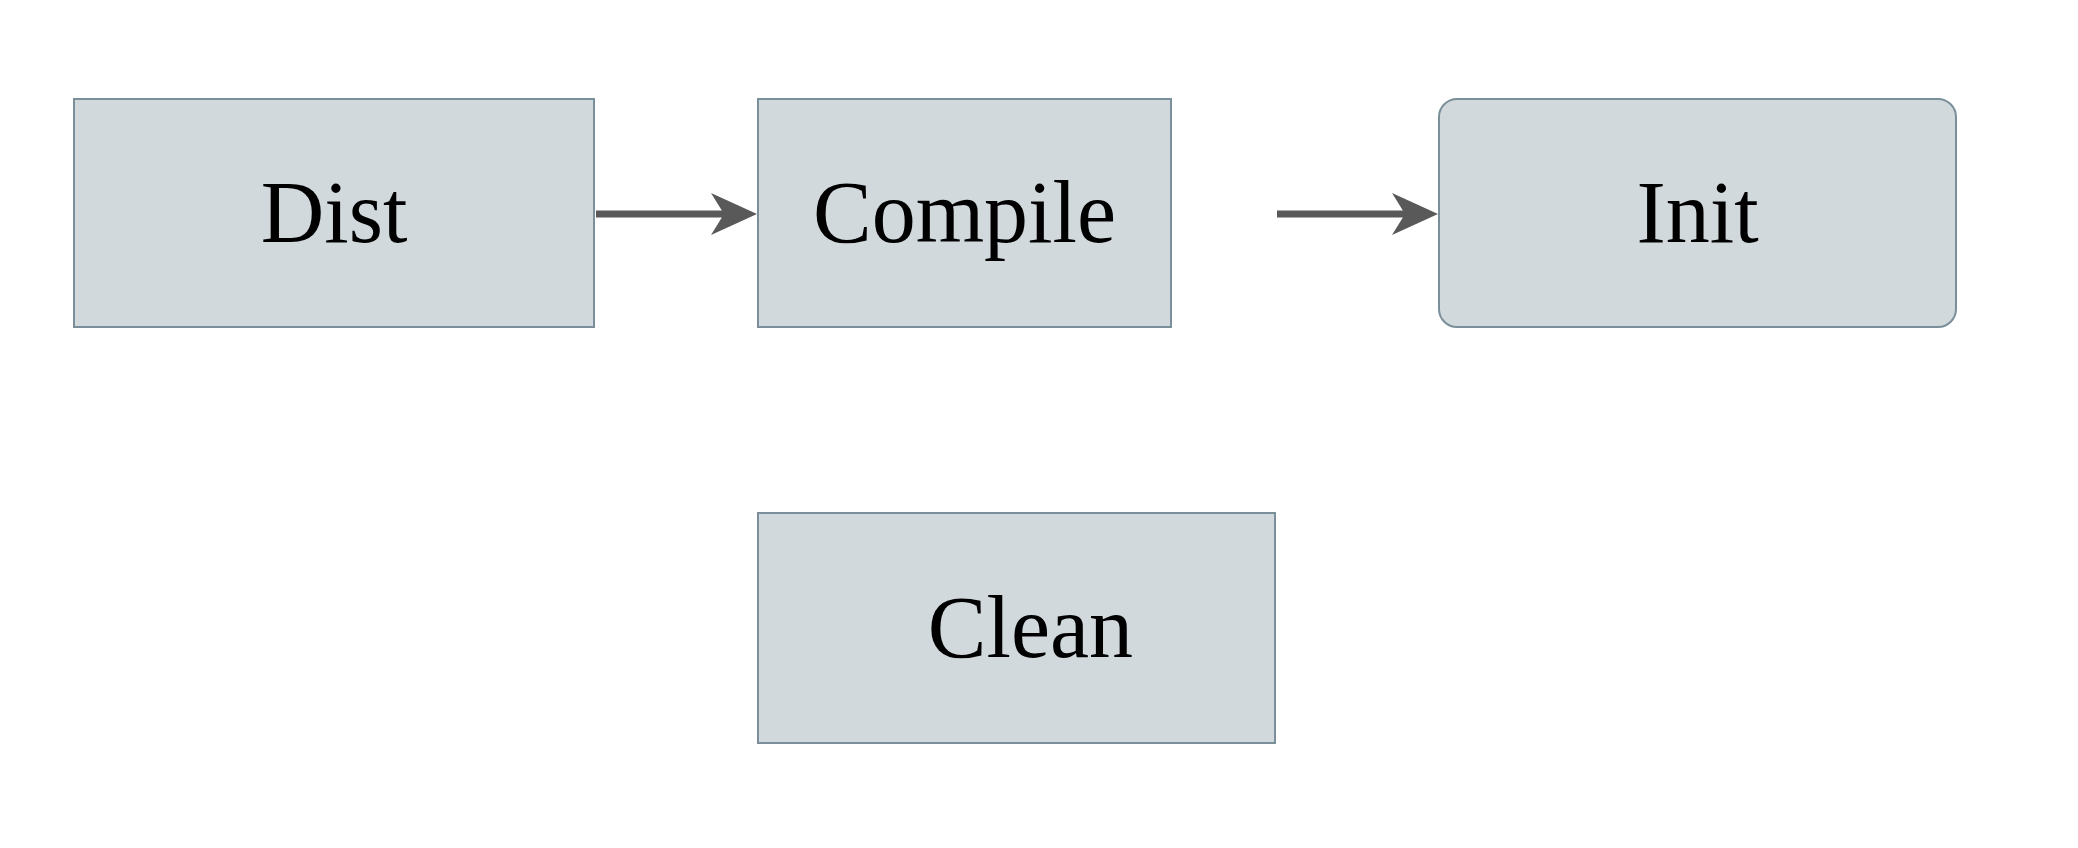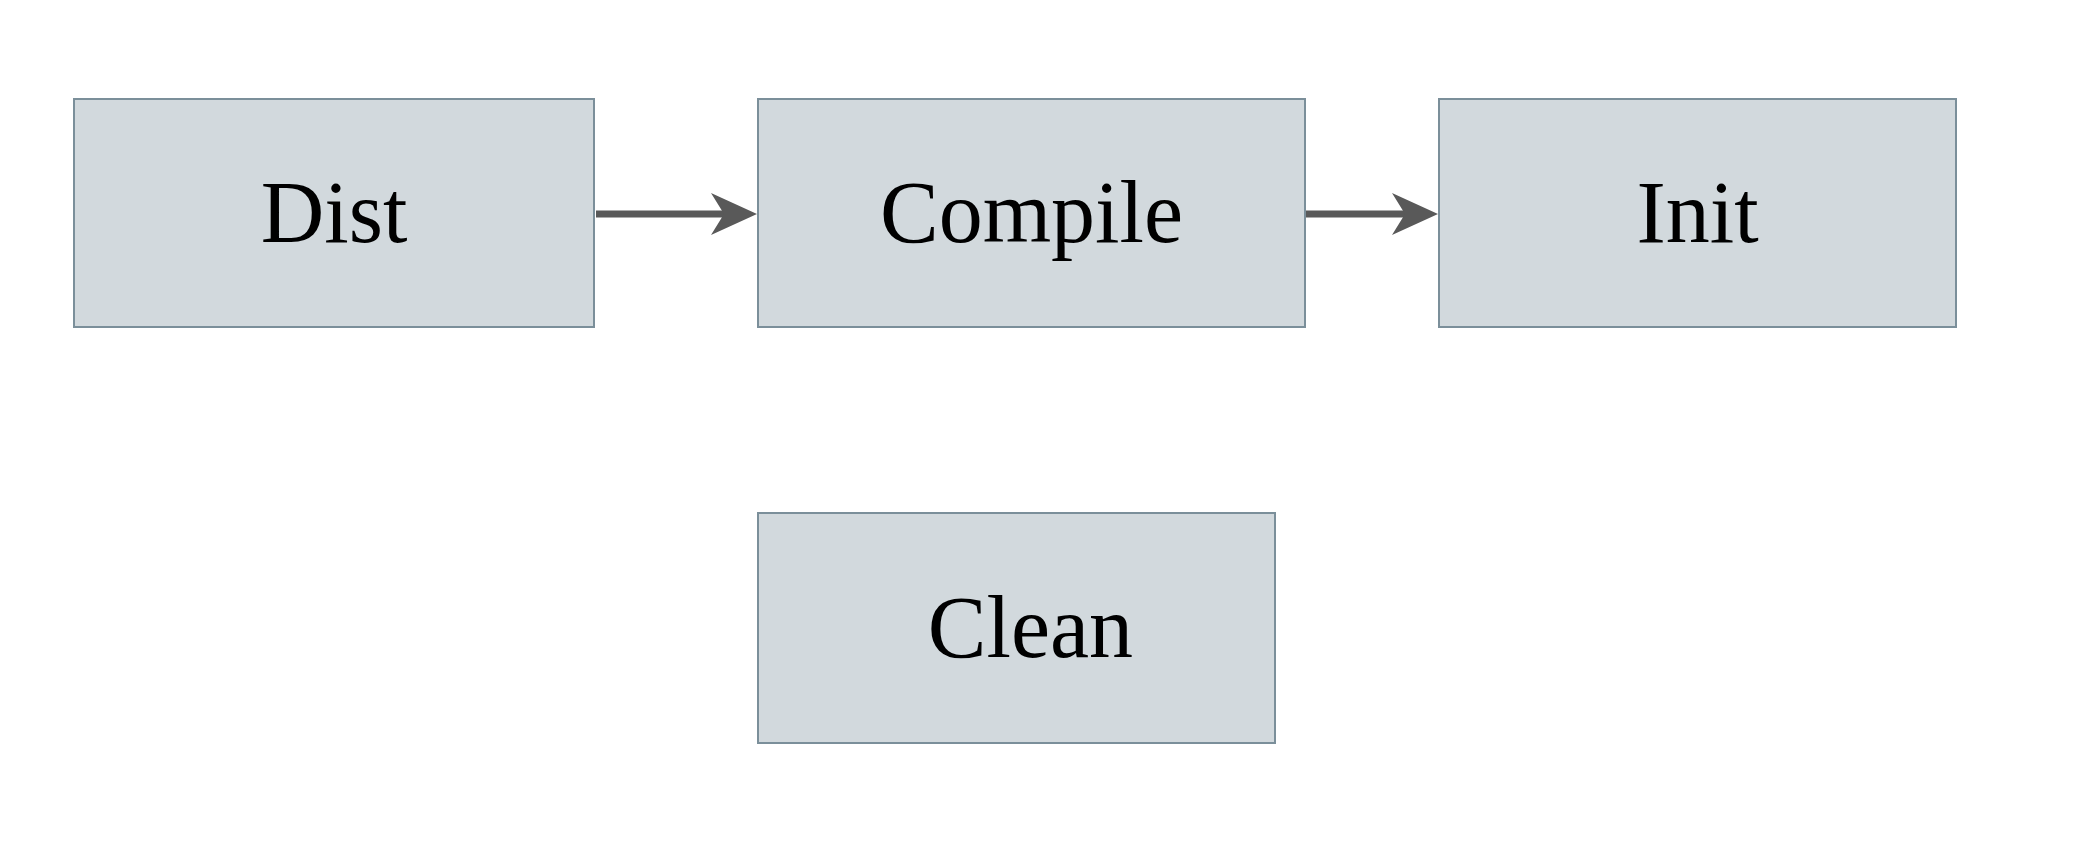--- a/index.html
+++ b/index.html
@@ -25,22 +25,22 @@
     justify-content: center;
   }
   .node .label {
     font-size: 88px;
     line-height: 1;
     color: var(--text-color, #000000);
     letter-spacing: 0px;
     white-space: nowrap;
   }
   #node-dist    { left: 73px;   top: 98px;  width: 522px; height: 230px; }
-  #node-compile { left: 757px;  top: 98px;  width: 549px; height: 230px; }
-  #node-init    { left: 1438px; top: 98px;  width: 519px; height: 230px; }
+  #node-compile { left: 757px;  top: 98px;  width: 415px; height: 230px; }
+  #node-init    { left: 1438px; top: 98px;  width: 519px; height: 230px; border-radius: 19px; }
   #node-clean   { left: 757px;  top: 512px; width: 519px; height: 232px; padding-left: 28px; }
 
   #edges-layer {
     position: absolute;
     left: 0; top: 0;
     width: 2078px;
     height: 848px;
     pointer-events: none;
   }
   .edge-shaft {

